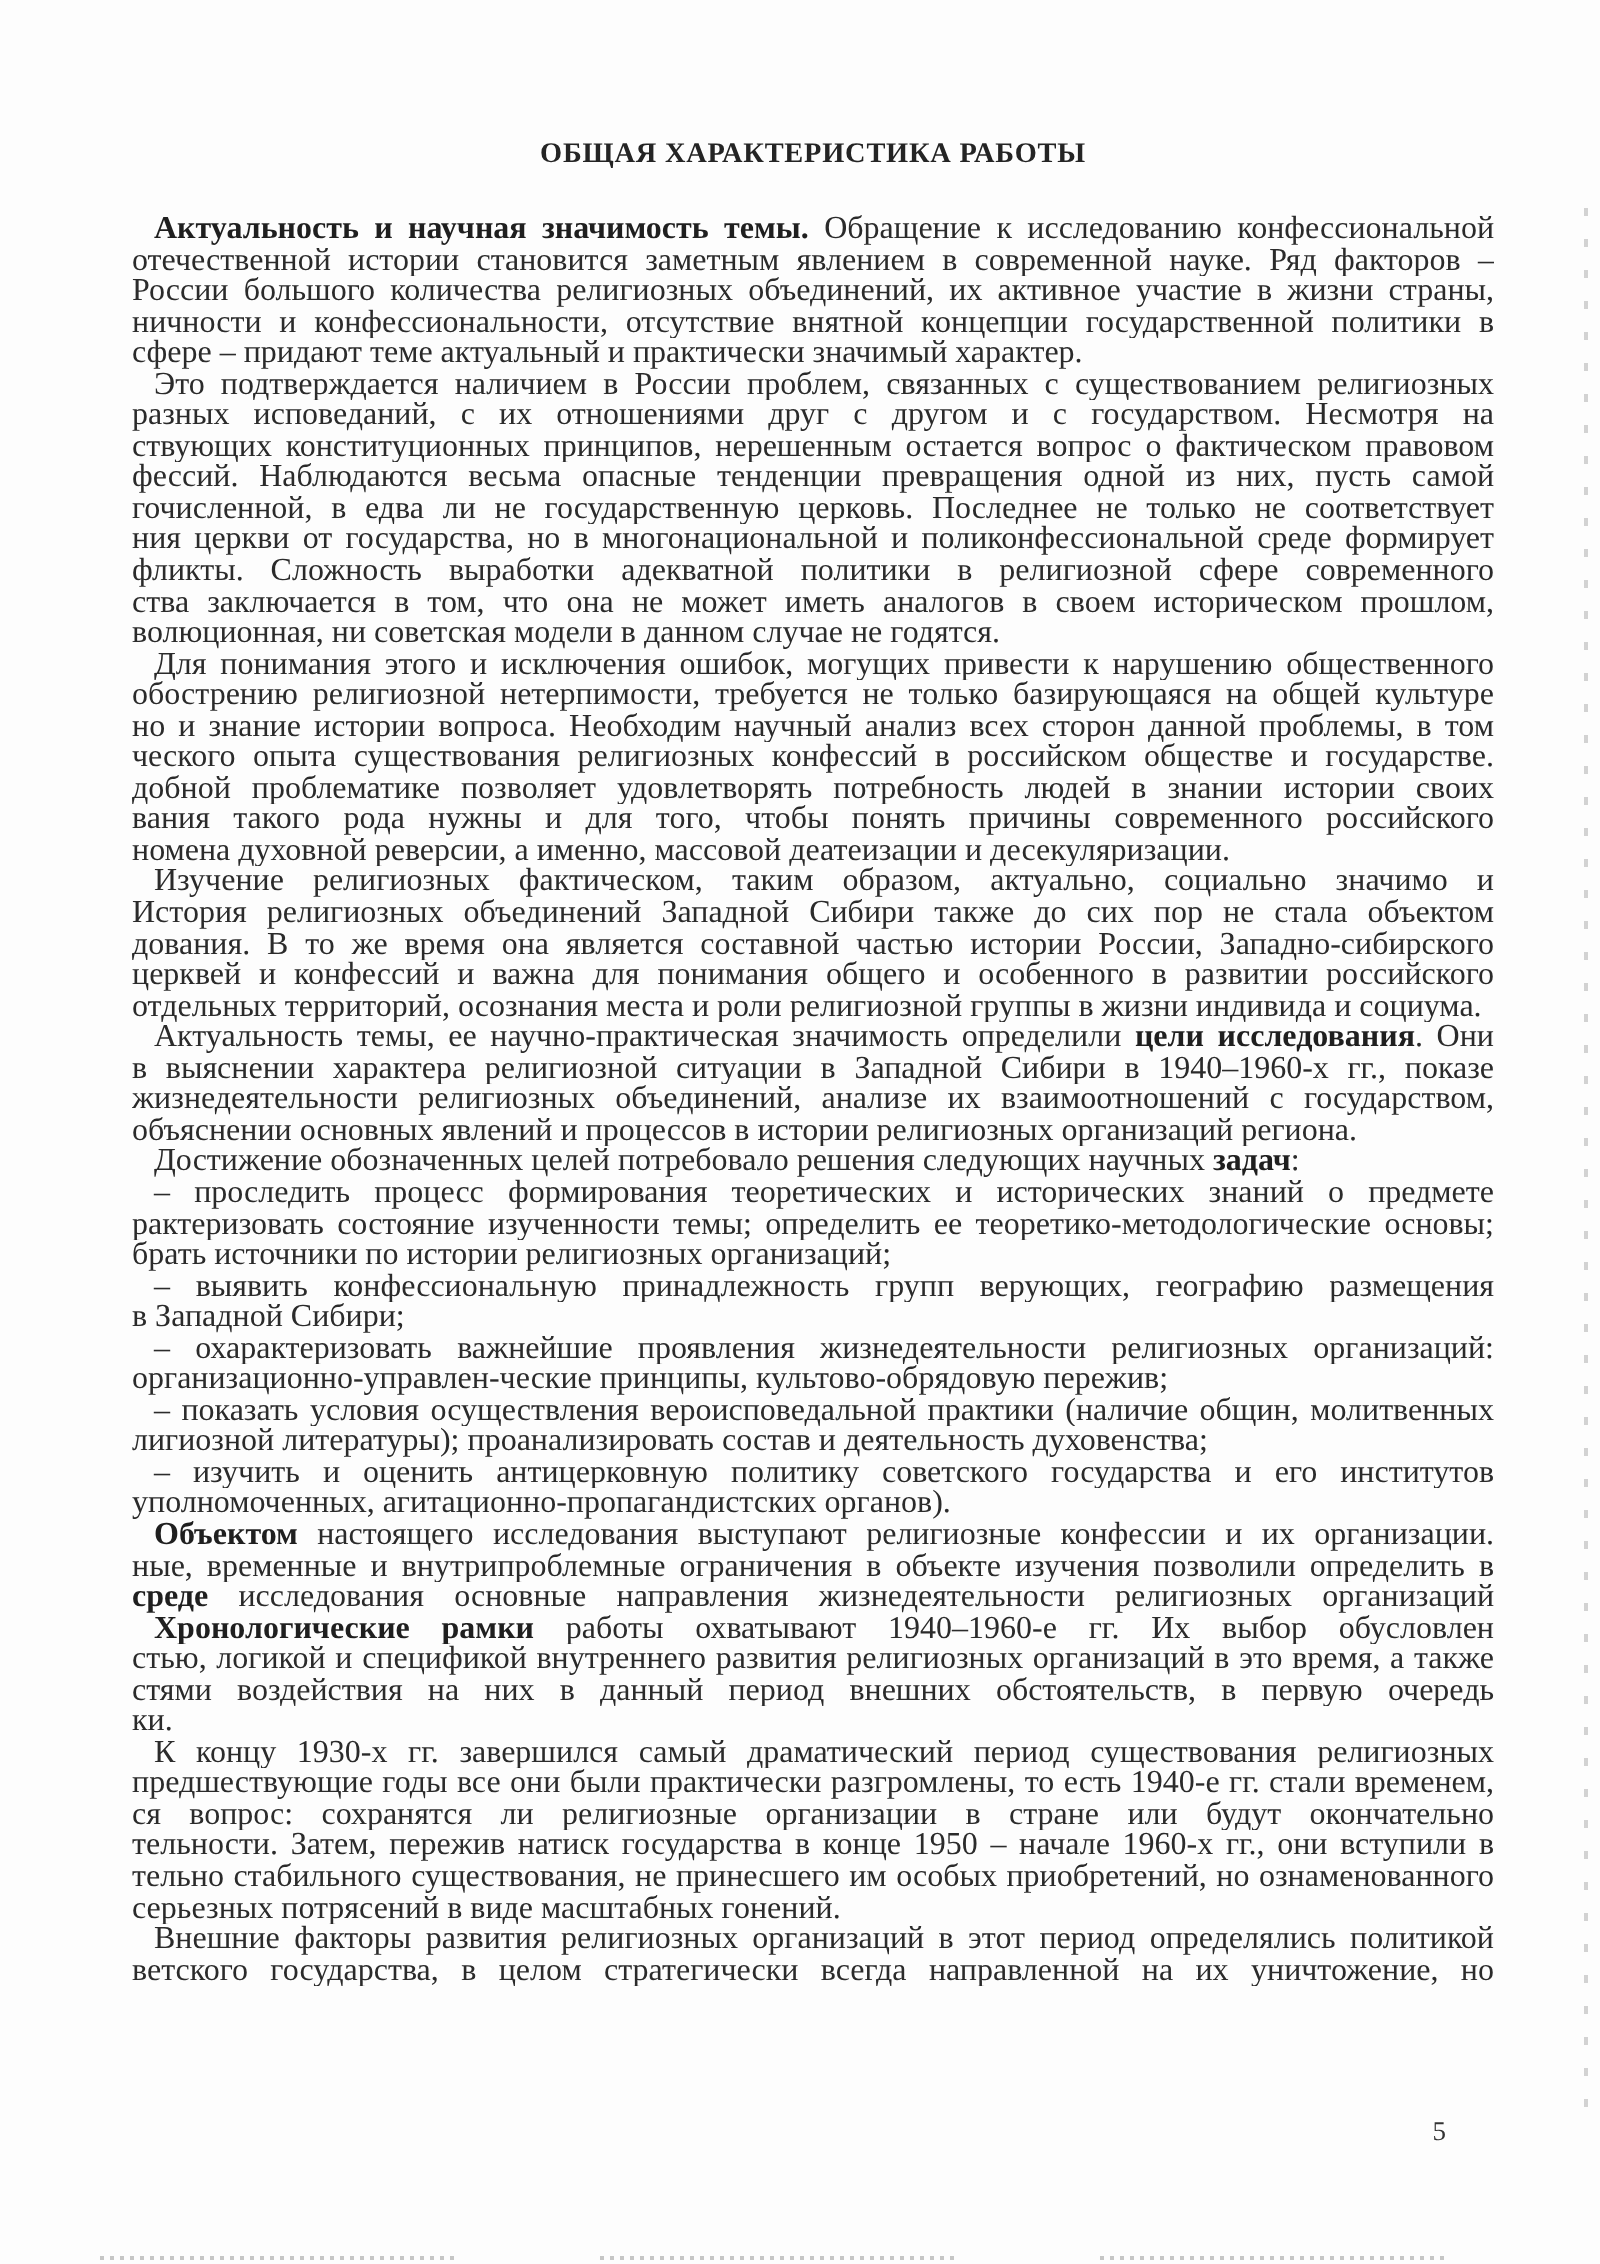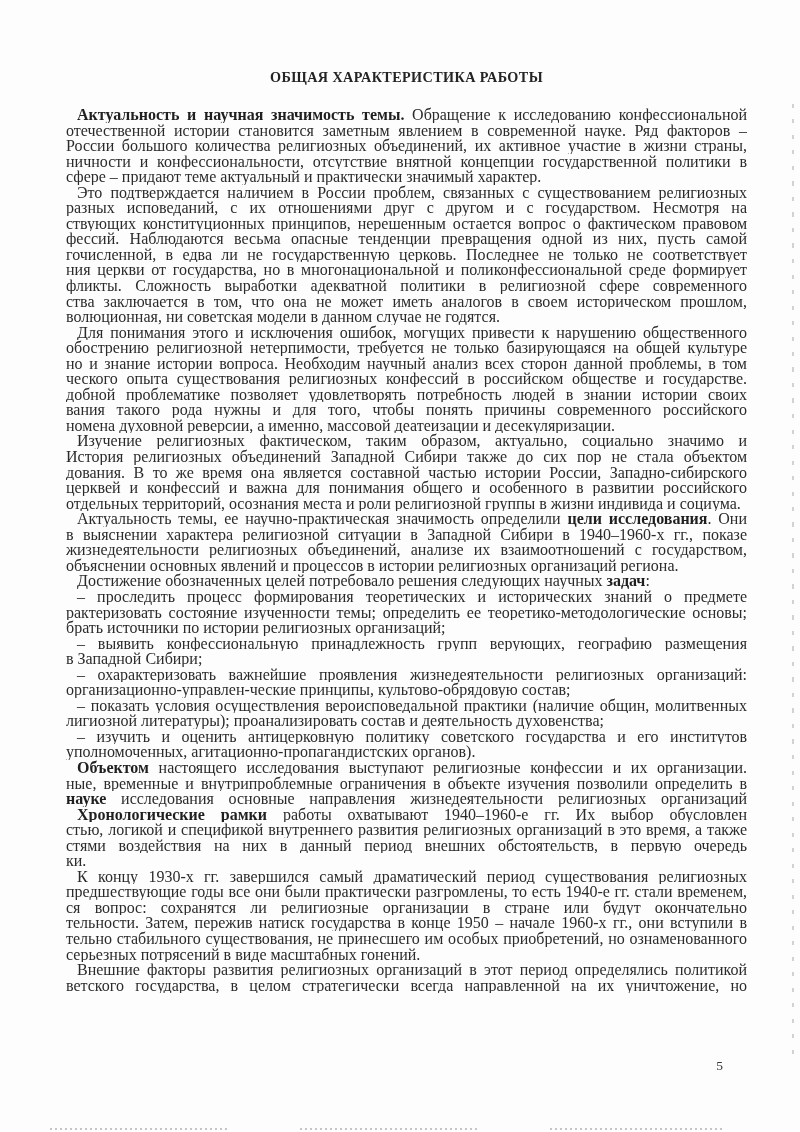--- a/index.html
+++ b/index.html
@@ -138,34 +138,34 @@
         <div class="line first">– проследить процесс формирования теоретических и исторических знаний о предмете исследования, оха-</div>
         <div class="line">рактеризовать состояние изученности темы; определить ее теоретико-методологические основы; изучить и ото-</div>
         <div class="line last">брать источники по истории религиозных организаций;</div>
       </div>
       <div class="para">
         <div class="line first">– выявить конфессиональную принадлежность групп верующих, географию размещения религиозных об-</div>
         <div class="line last">в Западной Сибири;</div>
       </div>
       <div class="para">
         <div class="line first">– охарактеризовать важнейшие проявления жизнедеятельности религиозных организаций: вероучительные и</div>
-        <div class="line last">организационно-управлен-ческие принципы, культово-обрядовую состав;</div>
+        <div class="line last">организационно-управлен-ческие принципы, культово-обрядовую пережив;</div>
       </div>
       <div class="para">
         <div class="line first">– показать условия осуществления вероисповедальной практики (наличие общин, молитвенных домов, ре-</div>
         <div class="line last">лигиозной литературы); проанализировать состав и деятельность духовенства;</div>
       </div>
       <div class="para">
         <div class="line first">– изучить и оценить антицерковную политику советского государства и его институтов (законодательства,</div>
         <div class="line last">уполномоченных, агитационно-пропагандистских органов).</div>
       </div>
       <div class="para">
         <div class="line first"><b>Объектом</b> настоящего исследования выступают религиозные конфессии и их организации. Территориаль-</div>
         <div class="line">ные, временные и внутрипроблемные ограничения в объекте изучения позволили определить в качестве <b>пред-</b></div>
-        <div class="line"><b>науке</b> исследования основные направления жизнедеятельности религиозных организаций Западной Сибири в</div>
+        <div class="line"><b>среде</b> исследования основные направления жизнедеятельности религиозных организаций Западной Сибири в</div>
       </div>
       <div class="para">
         <div class="line first"><b>Хронологические рамки</b> работы охватывают 1940–1960-е гг. Их выбор обусловлен определенной этапно-</div>
         <div class="line">стью, логикой и спецификой внутреннего развития религиозных организаций в это время, а также особенно-</div>
         <div class="line">стями воздействия на них в данный период внешних обстоятельств, в первую очередь государственной полити-</div>
         <div class="line last">ки.</div>
       </div>
       <div class="para">
         <div class="line first">К концу 1930-х гг. завершился самый драматический период существования религиозных объединений. В</div>
         <div class="line">предшествующие годы все они были практически разгромлены, то есть 1940-е гг. стали временем, когда решал-</div>

